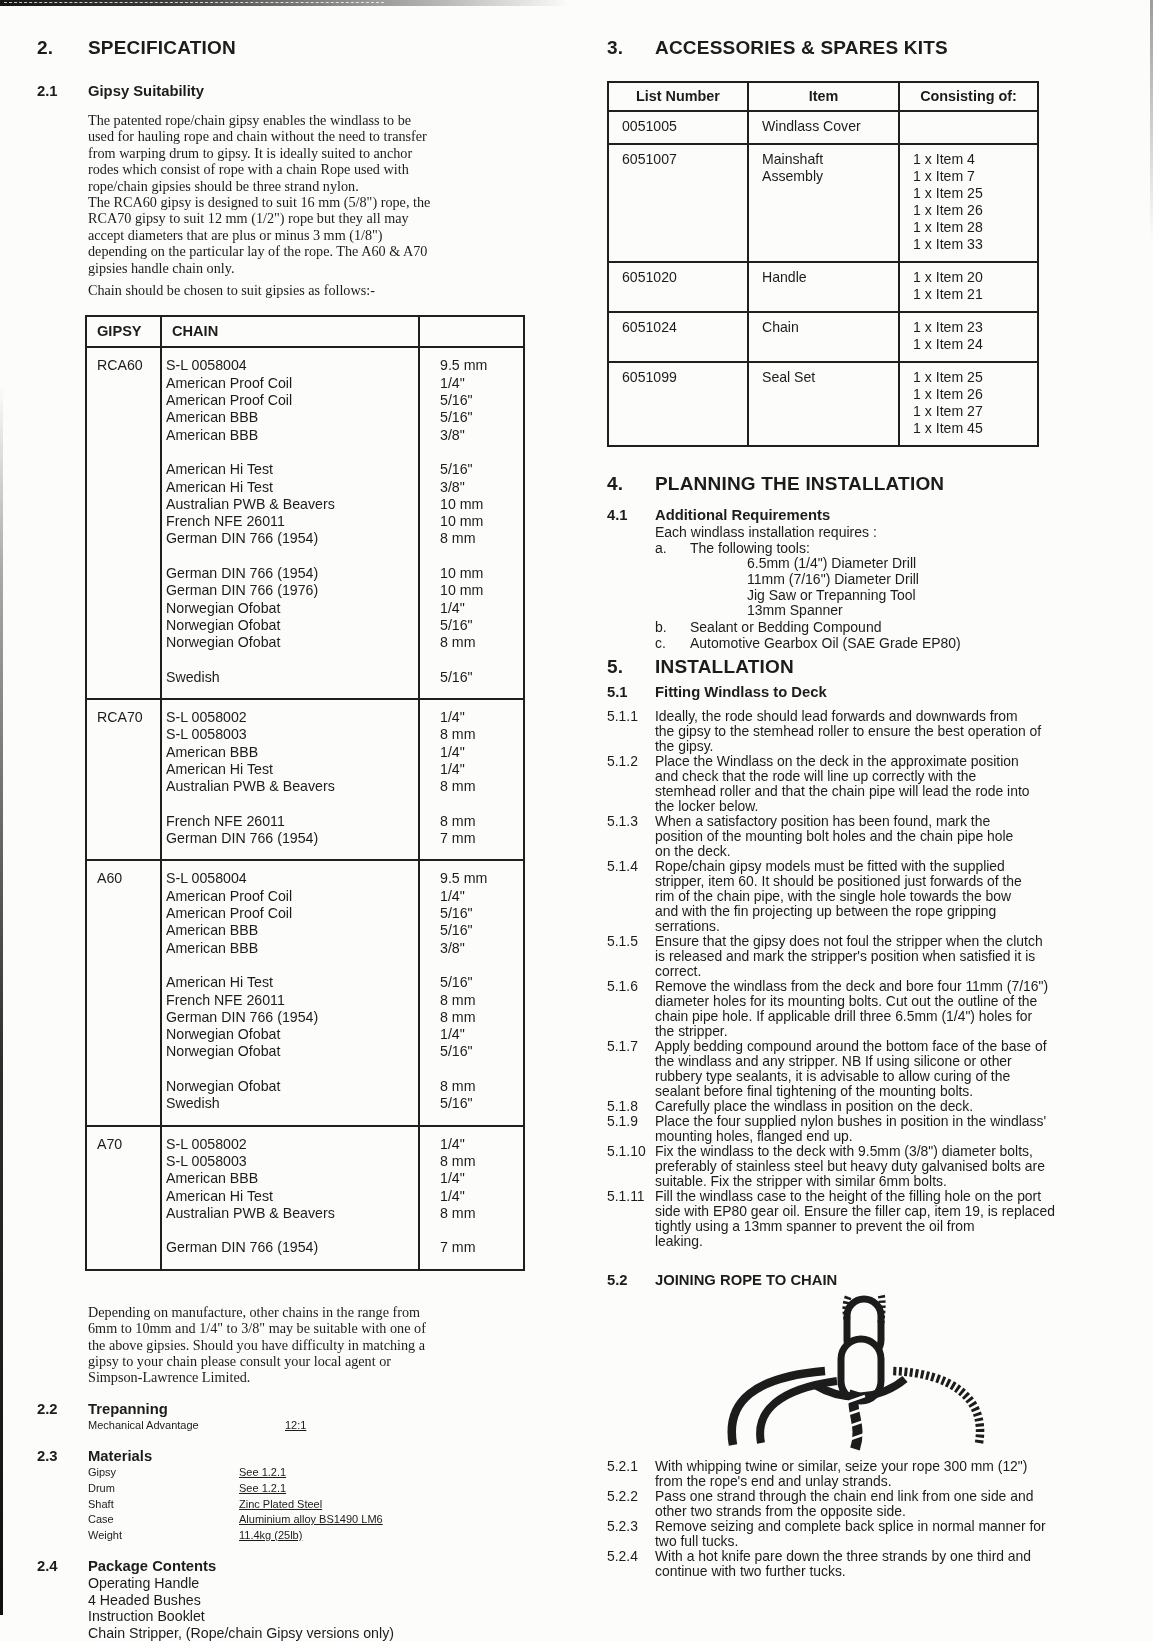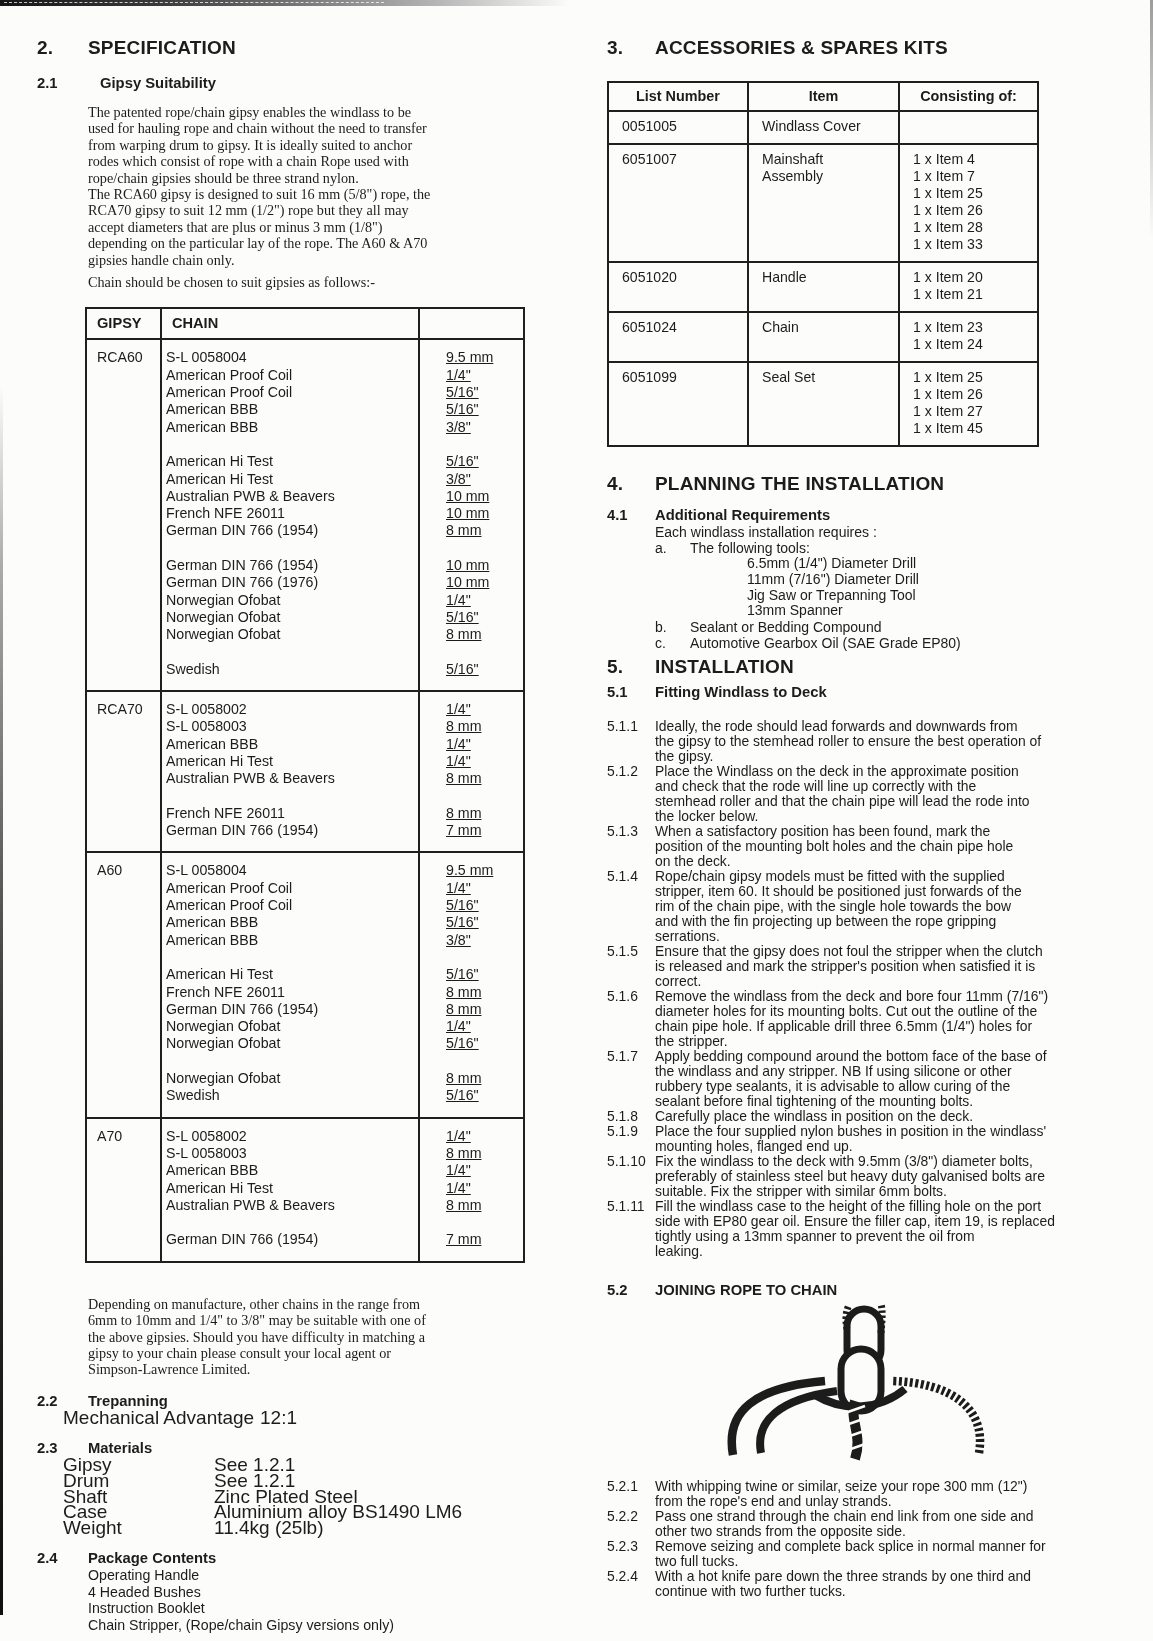--- a/index.html
+++ b/index.html
@@ -30,63 +30,63 @@
   .body{white-space:pre-line;font-size:14.2px;line-height:16.4px;margin:0;font-family:Liberation Serif, serif;}
   .indent{margin-left:51px;width:445px;}
 
   
   table{border-collapse:collapse;}
   .gipsy-table{margin:17px 0 0 48px;width:438px;table-layout:fixed;}
   .gipsy-table th,.gipsy-table td{border:2px solid #1f1f1f;vertical-align:top;text-align:left;}
   .gipsy-table th{font-size:14.6px;font-weight:700;padding:6px 10px 7px 10px;}
   .gipsy-table td{font-size:14.2px;line-height:17.3px;white-space:pre-line;padding:9px 8px 12px 10px;}
   .gipsy-table td.cell-chain{padding-left:4px;}
-  .gipsy-table td.cell-size{padding-left:26px;text-decoration:underline;}
+  .gipsy-table td.cell-size{padding-left:20px;}
 
   
   .acc-table{margin:22px 0 0 0;width:430px;table-layout:fixed;}
   .acc-table th,.acc-table td{border:2px solid #1f1f1f;vertical-align:top;}
   .acc-table th{font-size:14.4px;font-weight:700;text-align:center;padding:5px 6px 6px 6px;}
   .acc-table td{font-size:14.1px;line-height:17px;white-space:pre-line;text-align:left;padding:6px 8px 8px 13px;}
 
-  .kv{margin-left:26px;font-size:19px;line-height:15.6px;}
+  .kv{margin-left:51px;font-size:11px;line-height:15.6px;text-decoration:underline;}
   .kv .kv-label{display:inline-block;}
   .kv-perf .kv-label{width:197px;}
   .kv-mat .kv-label{width:151px;}
 
   .lines{margin-left:51px;white-space:pre-line;font-size:14.2px;line-height:16.4px;}
 
   
   .r-text{margin-left:48px;font-size:14px;line-height:16.2px;}
   .abc-row{display:grid;grid-template-columns:35px 1fr;margin-left:48px;font-size:14px;line-height:16.2px;}
   .tools{margin-left:140px;white-space:pre-line;font-size:14px;line-height:15.6px;}
 
   
-  .steps{margin-top:18px;}
+  .steps{margin-top:8px;}
   .step{display:grid;grid-template-columns:48px 1fr;align-items:start;}
   .step-num{font-size:13.9px;line-height:15px;}
   .step-text{font-size:13.9px;line-height:15px;white-space:pre-line;width:470px;}
 
   .figure{margin:4px 0 0 88px;width:330px;height:158px;}
 </style>
 </head>
 <body>
 
 <div class="page">
   <div class="art-top"></div>
   <div class="art-top-dash"></div>
   <div class="art-left"></div>
   <div class="art-right"></div>
 
   <div class="col col-left">
     <div class="h1row" style="margin-top:37px;">
       <span>2.</span>
       <span>SPECIFICATION</span>
     </div>
-    <div class="h2row" style="margin-top:16px;gap:12px;">
+    <div class="h2row" style="margin-top:24px;">
       <span>2.1</span>
       <span>Gipsy Suitability</span>
     </div>
     <p class="body indent" style="margin-top:12px;">The patented rope/chain gipsy enables the windlass to be
 used for hauling rope and chain without the need to transfer
 from warping drum to gipsy. It is ideally suited to anchor
 rodes which consist of rope with a chain Rope used with
 rope/chain gipsies should be three strand nylon.
 The RCA60 gipsy is designed to suit 16 mm (5/8") rope, the
 RCA70 gipsy to suit 12 mm (1/2") rope but they all may

